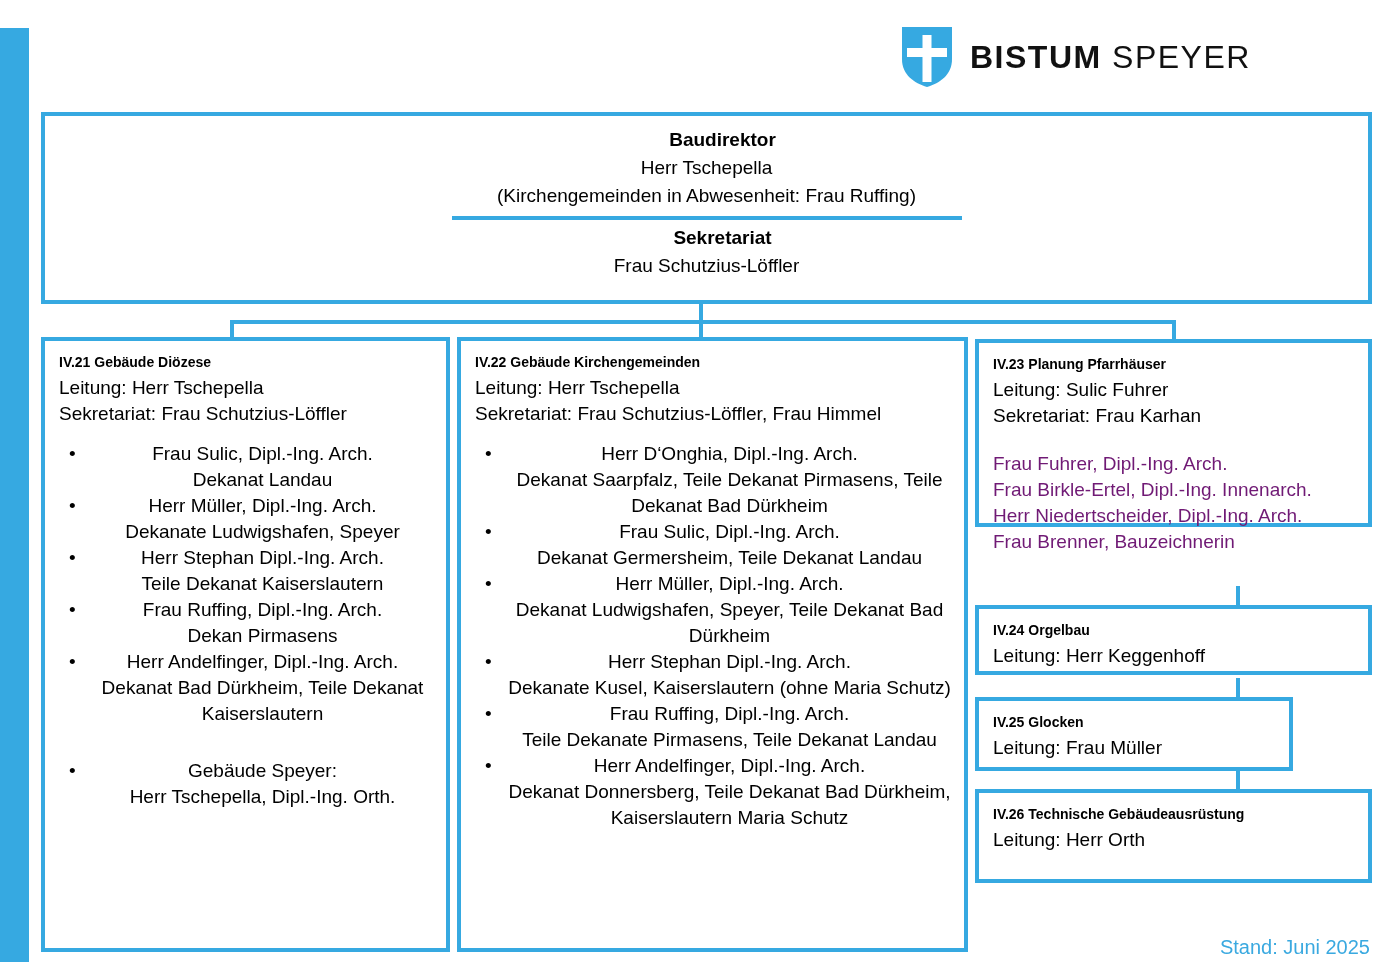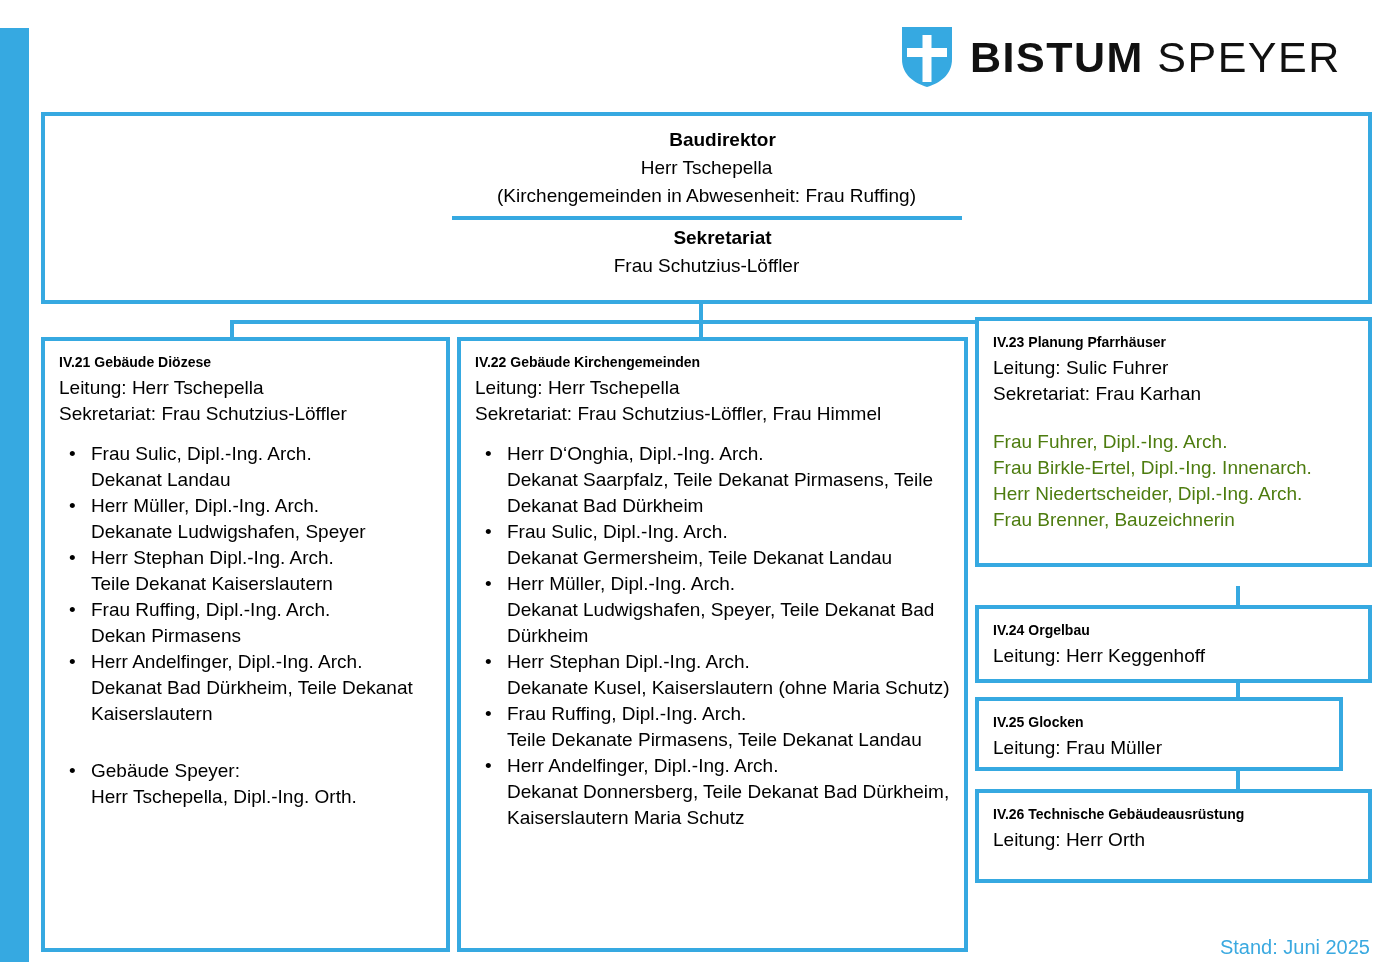--- a/index.html
+++ b/index.html
@@ -48,21 +48,21 @@
     display: flex;
     align-items: center;
     gap: 18px;
   }
   .shield {
     width: 50px;
     height: 60px;
     display: block;
   }
   .logo-text {
-    font-size: 43px;
+    font-size: 32px;
     color: #111111;
     letter-spacing: 1.5px;
     line-height: 1;
     white-space: nowrap;
   }
   .logo-text .b1 { font-weight: 600; }
   .logo-text .b2 { font-weight: 300; }
 
   
   .box {
@@ -100,40 +100,41 @@
     position: absolute;
     background: #36A9E1;
   }
 
   
   .col-box {
     padding: 8px 12px 8px 14px;
   }
   .col1 { left: 41px;   top: 337px; width: 409px;  height: 615px; }
   .col2 { left: 457px;  top: 337px; width: 511px;  height: 615px; }
-  .col3 { left: 975px;  top: 317px; width: 397px;  height: 250px; }
-  .box24 { left: 975px; top: 605px; width: 397px;  height: 78px; }
-  .box25 { left: 975px; top: 697px; width: 368px;  height: 74px; }
+  .col3 { left: 975px;  top: 339px; width: 397px;  height: 188px; }
+  .box24 { left: 975px; top: 605px; width: 397px;  height: 70px; }
+  .box25 { left: 975px; top: 697px; width: 318px;  height: 74px; }
   .box26 { left: 975px; top: 789px; width: 397px;  height: 94px; }
 
   .unit-title {
     font-size: 14px;
     font-weight: bold;
     color: #000000;
     line-height: 26px;
   }
   .unit-sub {
     font-size: 19px;
     color: #000000;
     line-height: 26px;
   }
   ul.people {
     list-style: none;
     margin: 14px 0 0 0;
     padding: 0;
+    text-align: center;
   }
   ul.people li {
     position: relative;
     padding-left: 32px;
     font-size: 19px;
     line-height: 26px;
     color: #000000;
     margin-bottom: 0px;
   }
   ul.people li.bulleted::before {
@@ -148,21 +149,21 @@
     display: block;
   }
   ul.people li.spaced { margin-top: 31px; }
 
   .plain-list {
     margin-top: 22px;
   }
   .plain-list div {
     font-size: 19px;
     line-height: 26px;
-    color: #4d7c0f;
+    color: #701a75;
   }
 
   
   .footer-note {
     position: absolute;
     right: 30px;
     top: 936px;
     font-size: 20px;
     color: #3AA9E0;
     white-space: nowrap;

